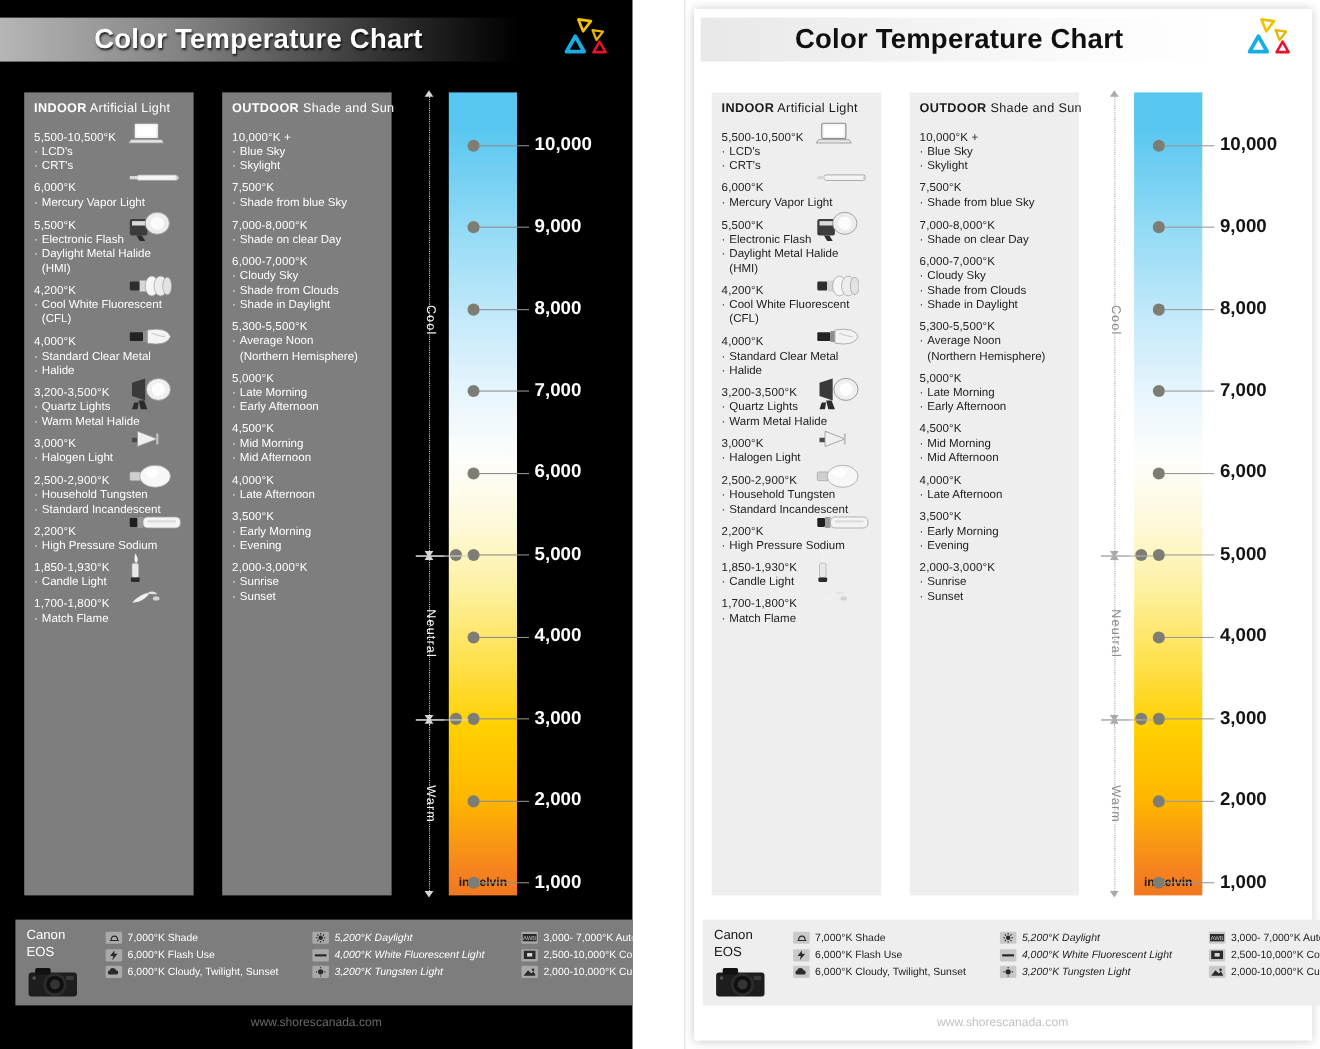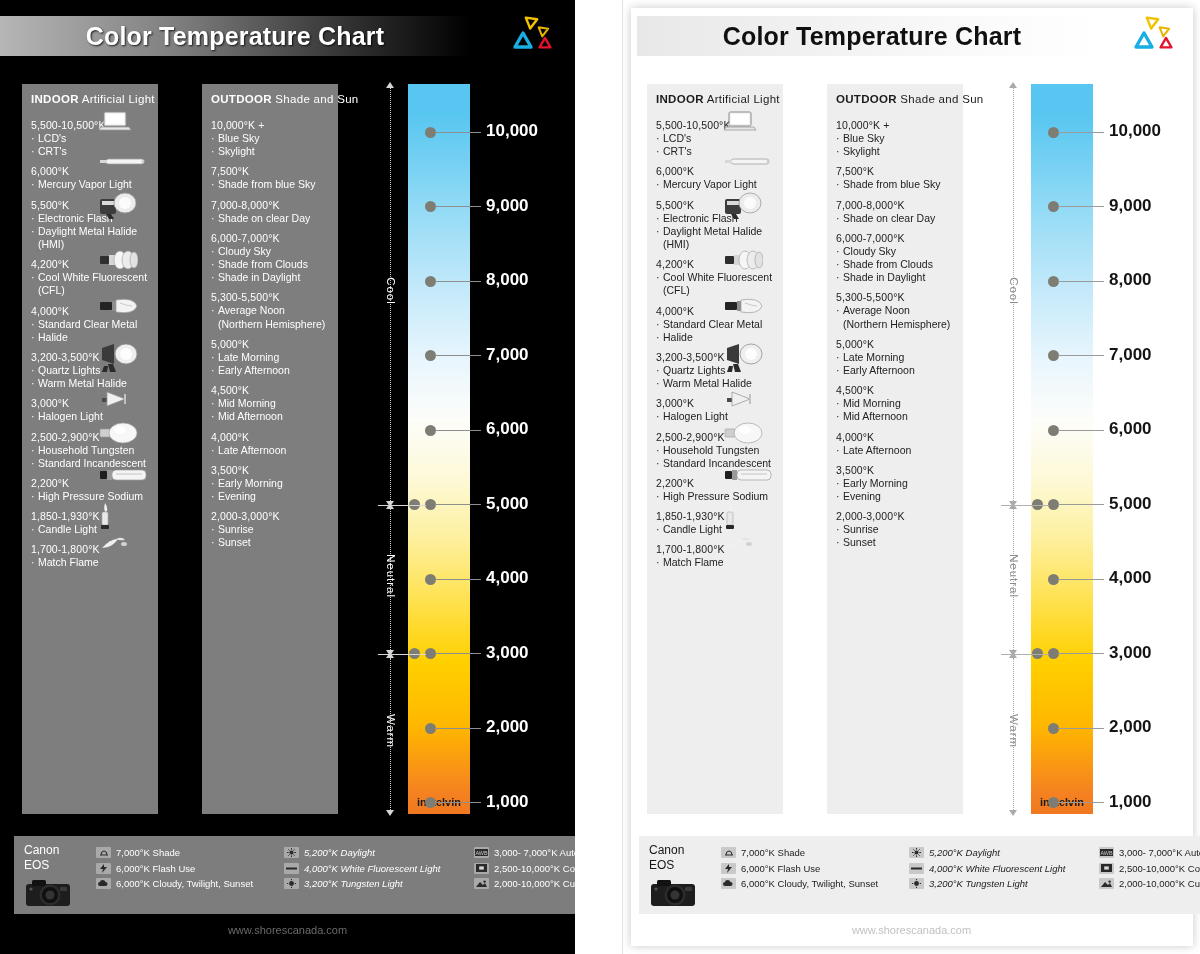--- a/index.html
+++ b/index.html
@@ -37,21 +37,21 @@
               background:linear-gradient(to right,#e8e8e8 0%,#f2f2f2 40%,#fbfbfb 75%,#ffffff 100%); }
   #tb-light .title { color:#101010; }
 
   
   .logo { position:absolute; width:52px; height:50px; }
   #logo-dark  { left:505px; top:9px; }
   #logo-light { left:1125px; top:9px; }
 
   
   .col {
-    position:absolute; top:84px; width:136px; height:730px;
+    position:absolute; top:84px; width:154px; height:730px;
     padding:9px 9px 0 9px;
   }
   .col.dark  { background:#7e7e7e; }
   .col.light { background:#eeeeee; }
   .col-head {
     font-size:11.5px; margin-bottom:11px; white-space:nowrap;
     letter-spacing:.3px; height:15px;
   }
   .col-head b { font-weight:bold; }
   .col.dark  .col-head { color:#ffffff; }

